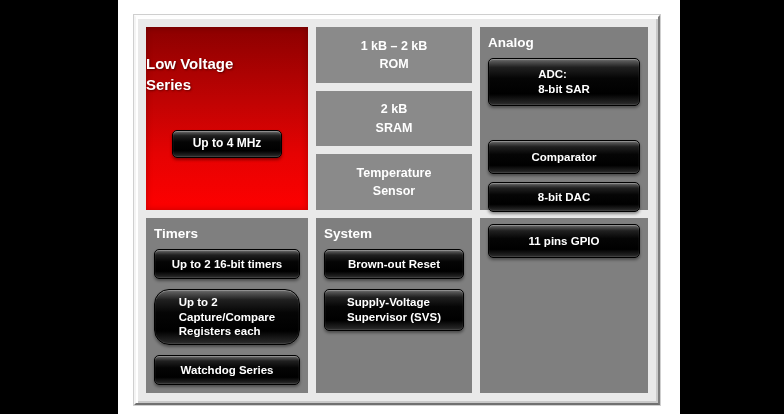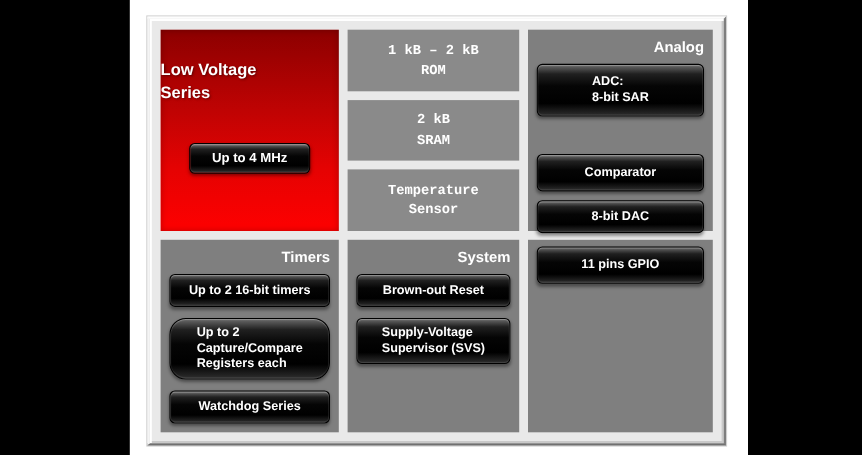--- a/index.html
+++ b/index.html
@@ -44,31 +44,31 @@
     color:var(--text-white,#fff);font-weight:bold;font-size:15px;line-height:1.4;
     white-space:pre-line;text-shadow:1px 1px 2px rgba(0,0,0,.45);
   }
 
   
   .mem-col{display:flex;flex-direction:column;gap:8px;}
   .gray-block{
     flex:1;display:flex;align-items:center;justify-content:center;
     background:var(--block-gray,#8a8a8a);
     color:var(--text-white,#fff);font-weight:bold;font-size:12.5px;line-height:1.45;
-    text-align:center;white-space:pre-line;font-family:Liberation Mono, monospace;
+    text-align:center;white-space:pre-line;
   }
 
   
   .panel{
     background:var(--panel-gray,#808080);
     box-sizing:border-box;padding:6px 8px 8px;
     display:flex;flex-direction:column;align-items:stretch;
   }
   .panel-header{
-    margin:2px 0 8px;text-align:right;
+    margin:2px 0 8px;text-align:left;
     color:var(--text-white,#fff);font-weight:bold;font-size:13.5px;
   }
 
   
   .btn{
     display:flex;align-items:center;justify-content:center;
     background:linear-gradient(180deg,#6a6a6a 0%,#202020 18%,var(--button-black,#050505) 42%,#000 76%,#2d2d2d 100%);
     border:1px solid #000;border-radius:5px;
     box-shadow:0 2px 3px rgba(0,0,0,.4), inset 0 1px 1px rgba(255,255,255,.3), inset 0 -1px 1px rgba(255,255,255,.12);
     color:var(--text-white,#fff);font-weight:bold;font-size:11.5px;line-height:1.3;

